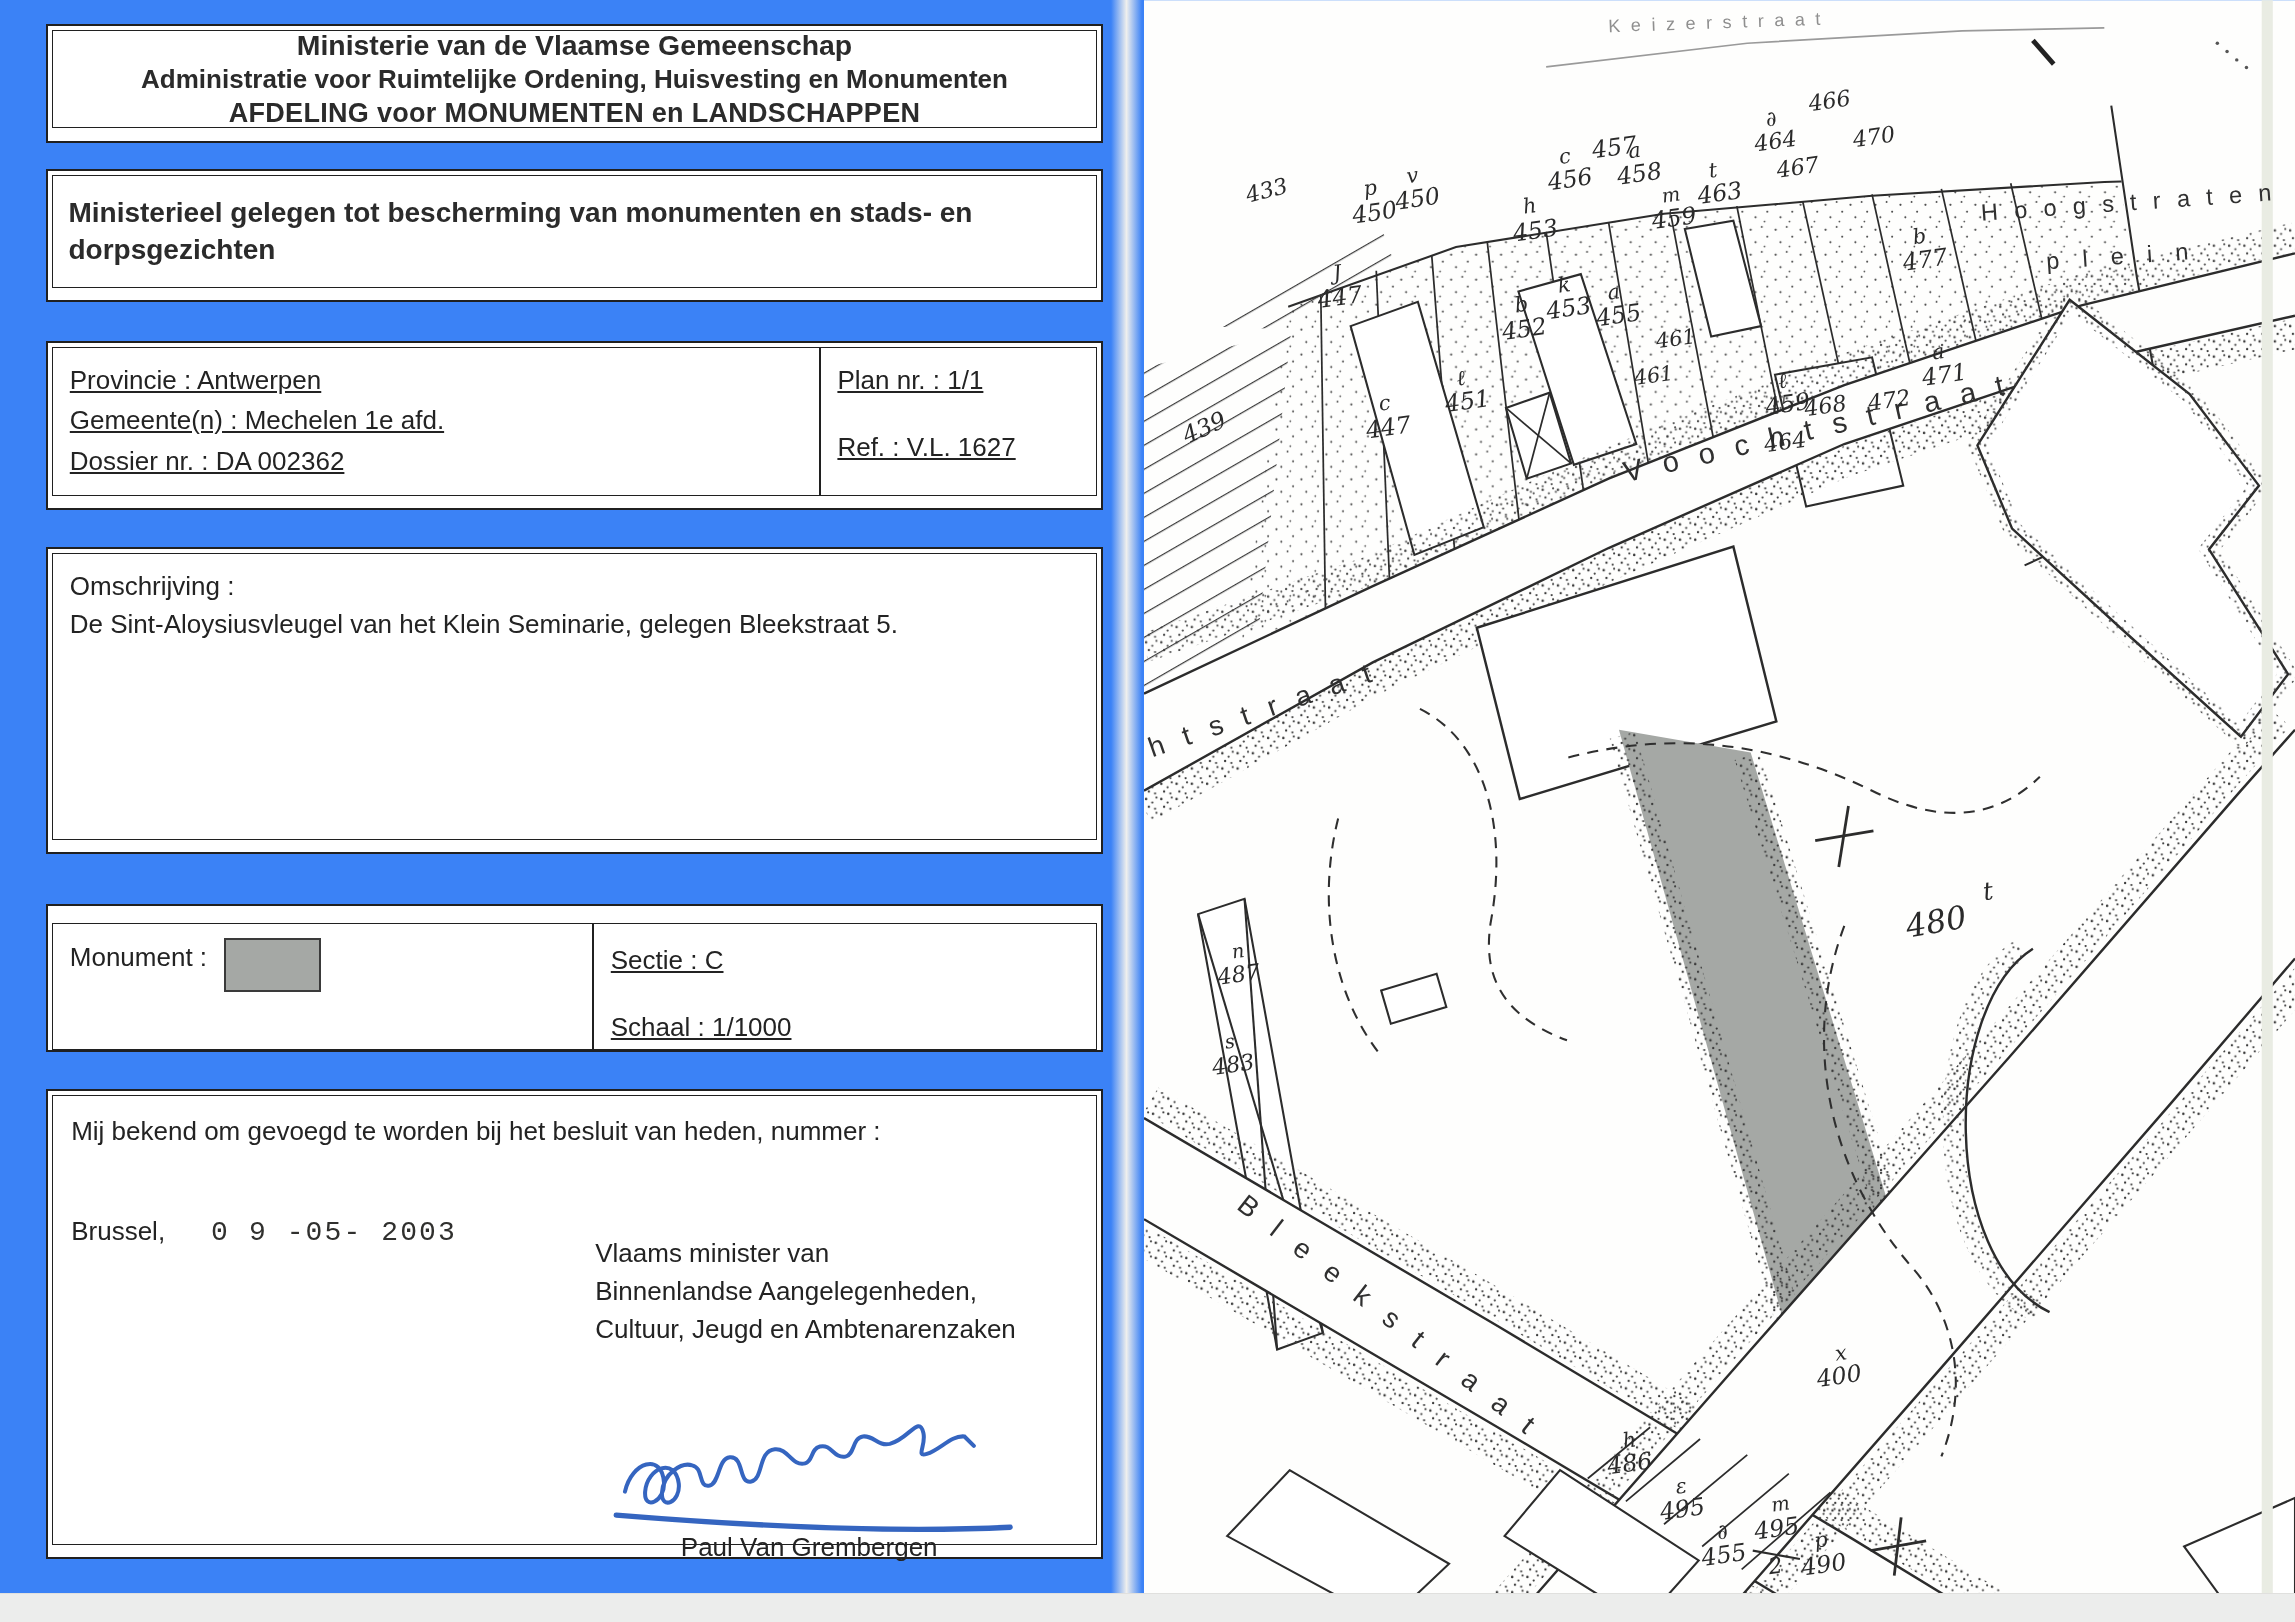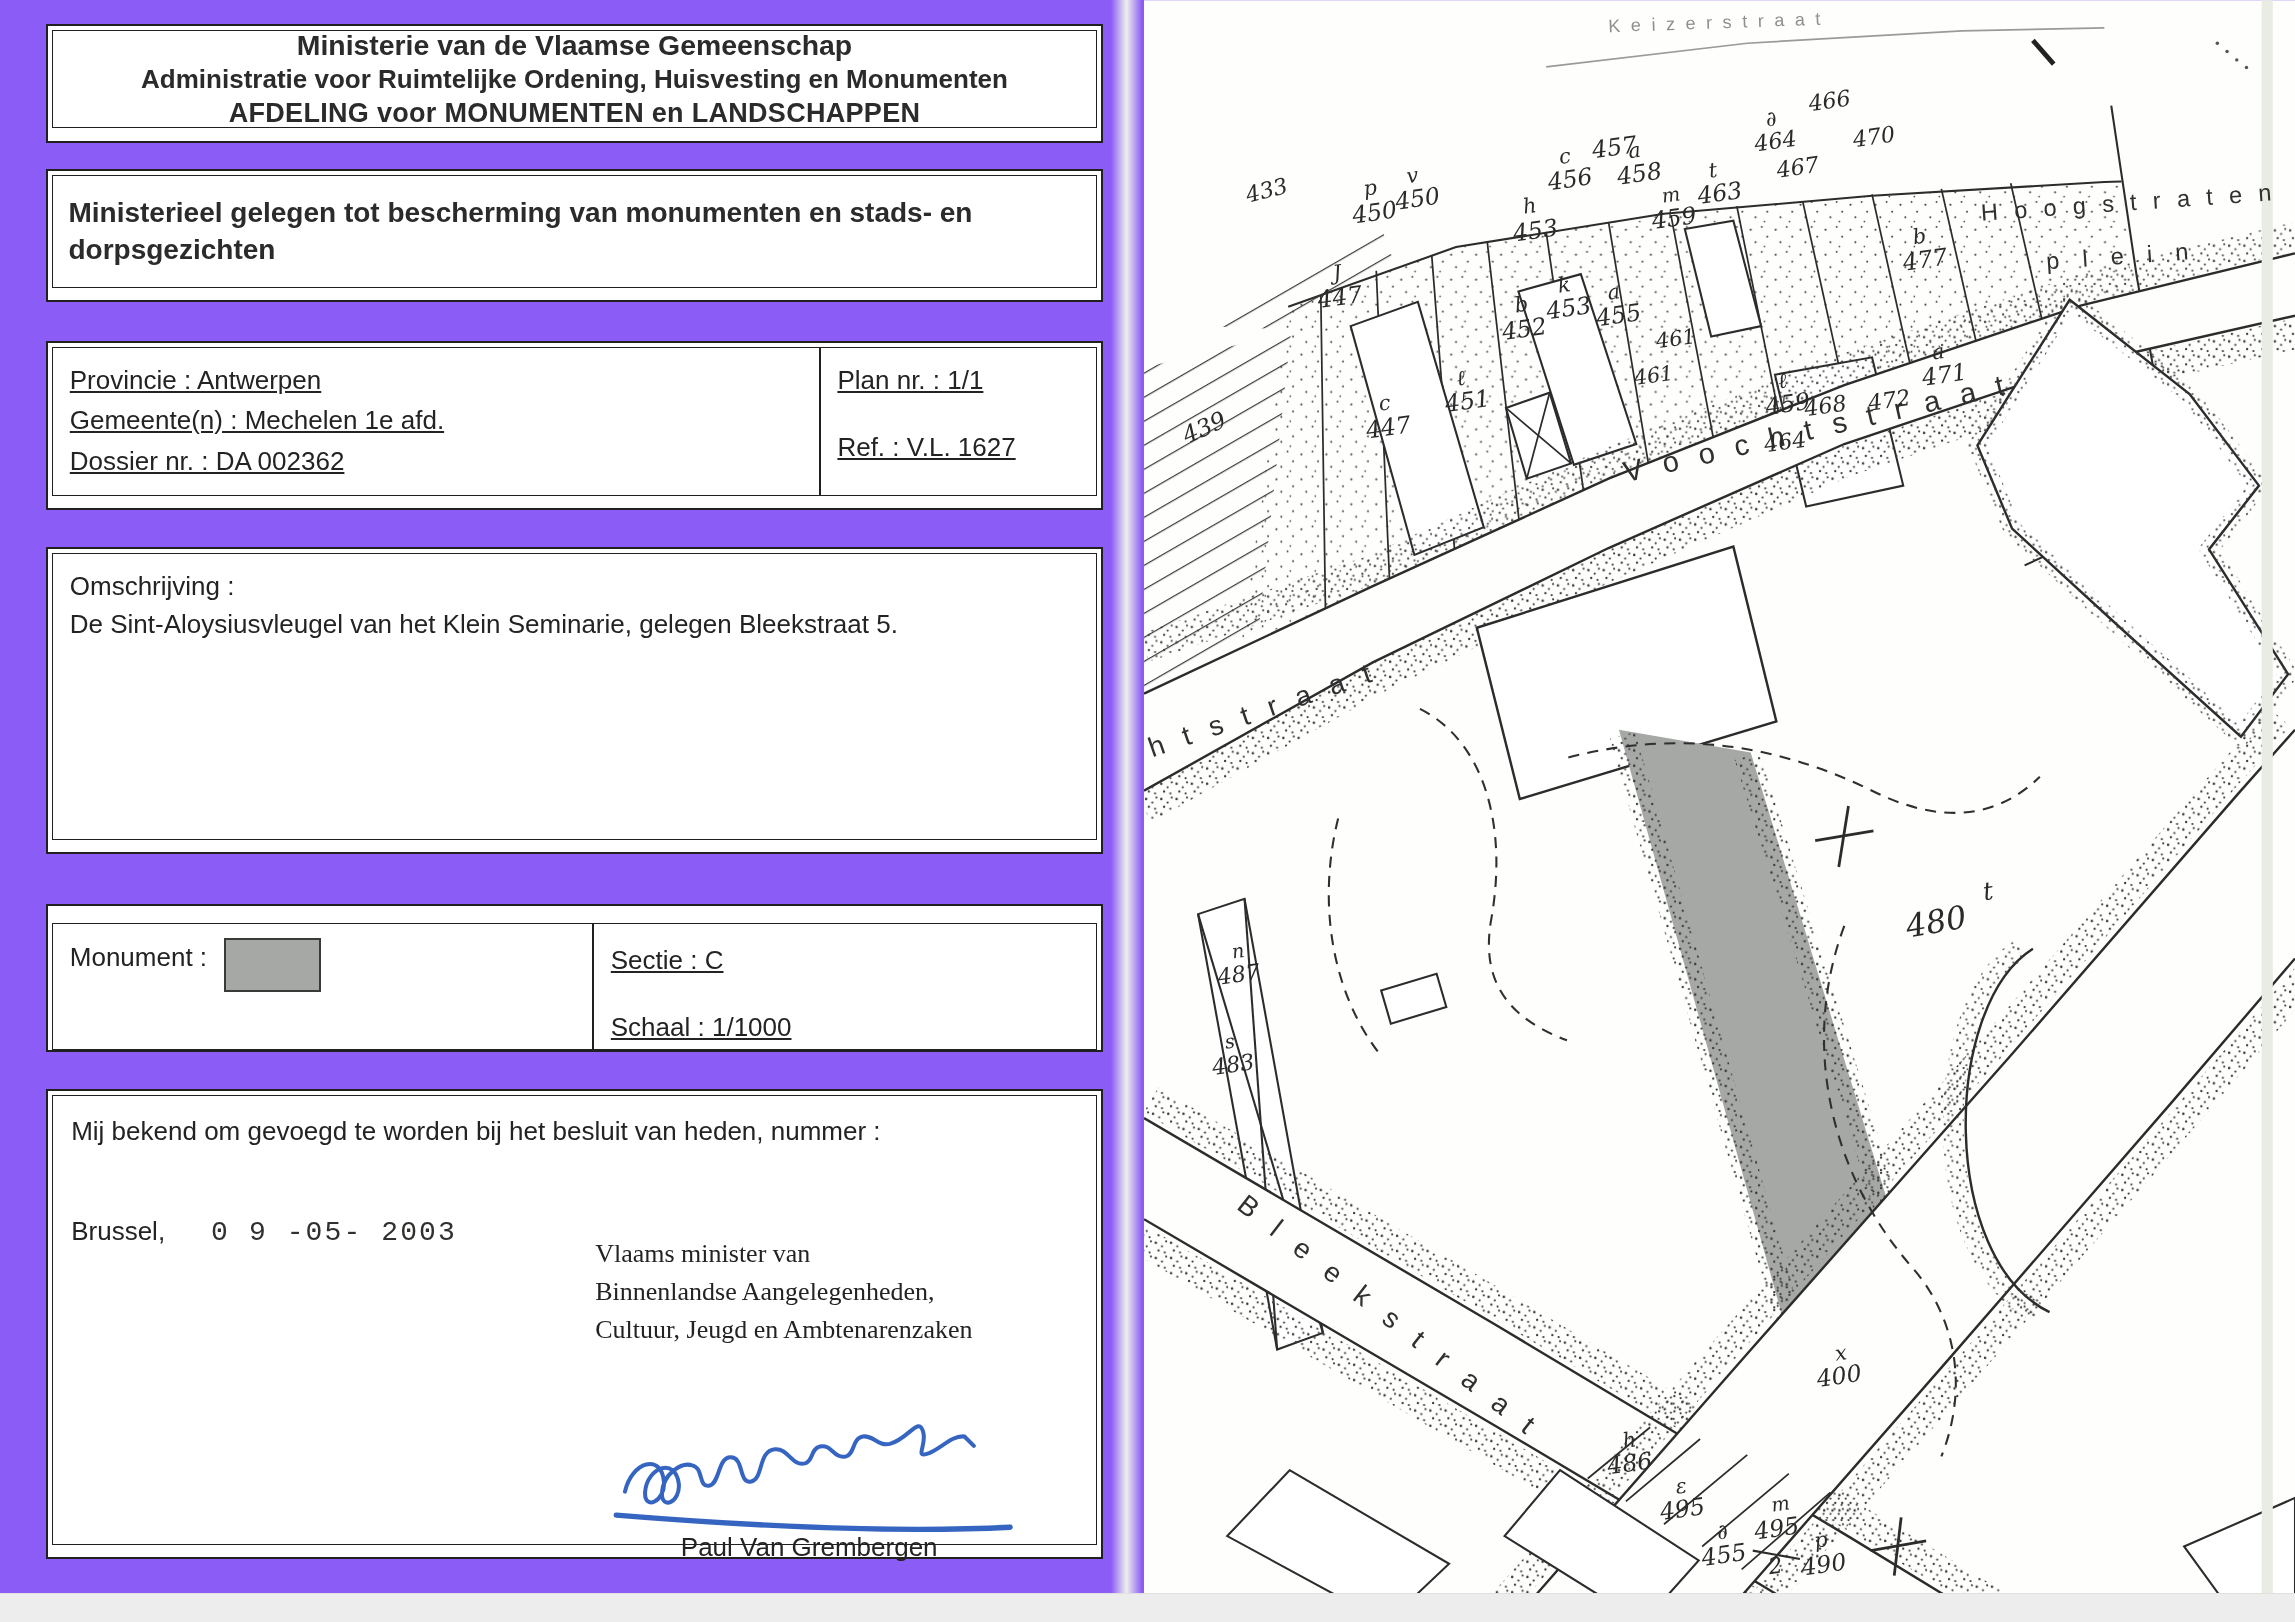--- a/index.html
+++ b/index.html
@@ -1,16 +1,16 @@
 <!DOCTYPE html>
 <html style="font-size:11px"><head>
 <meta charset="utf-8">
 <style>
   html,body{margin:0;padding:0;background:#dfdfdd;}
-  .page{position:relative;width:2295px;height:1623px;background:#8b5cf6;overflow:hidden;
+  .page{position:relative;width:2295px;height:1623px;background:#3b82f6;overflow:hidden;
         font-family:"Liberation Sans",sans-serif;color:#232323;}
   
   .box{position:absolute;left:46px;width:1057px;background:#fff;border:2.8px solid #202020;box-sizing:border-box;}
   .in{border:1.4px solid #202020;margin:4.2px;height:calc(100% - 16.6px);box-sizing:border-box;position:relative;}
   #box1{top:23.6px;height:119px;}
   #box1 .in{display:flex;flex-direction:column;justify-content:center;text-align:center;gap:2.8px;}
   .h1{font-size:28.4px;font-weight:bold;color:#2b2b2b;}
   .h2{font-size:26px;font-weight:bold;color:#2b2b2b;}
   .h3{font-size:27px;font-weight:bold;color:#2b2b2b;letter-spacing:0.3px;}
   #box2{top:169px;height:133px;}
@@ -28,21 +28,21 @@
   .c5l{width:539px;padding:18px 16.6px;font-size:26px;display:flex;align-items:flex-start;box-sizing:border-box;}
   .swatch{display:inline-block;width:93px;height:50px;margin-left:16.6px;margin-top:-4.2px;
           border:2.8px solid #3a3a3a;}
   .c5r{flex:1;border-left:2.1px solid #202020;padding:21px 16.6px;font-size:26px;text-decoration:underline;}
   .c5r .row2{margin-top:36px;}
   #box6{top:1089px;height:470px;}
   #box6 .in{padding:19.4px 18px;font-size:26px;}
   .brussel-row{margin-top:69px;display:flex;align-items:baseline;}
   .date-stamp{margin-left:46px;font-family:Liberation Mono, monospace;font-size:28px;
               letter-spacing:2.1px;color:#30302e;}
-  .minister{position:absolute;left:542px;top:139px;line-height:1.45;font-size:26px;font-family:Liberation Serif, serif;}
+  .minister{position:absolute;left:542px;top:139px;line-height:1.45;font-size:26px;}
   .sig{position:absolute;left:548px;top:325px;width:458px;height:121px;}
   .sig svg{width:100%;height:100%;}
   .minister-name{position:absolute;left:527px;top:436px;width:458px;text-align:center;font-size:26px;}
   
   .map{position:absolute;left:1144px;top:0;width:1151px;height:1623px;}
   .map svg{width:100%;height:100%;display:block;}
   .ml{font-family:"DejaVu Serif",serif;fill:#2a2a2a;}
   .street{font-family:"Liberation Sans",sans-serif;fill:#303030;}
   .faint{fill:#8f8f8f;}
   .num,.ltr{font-style:italic;}

